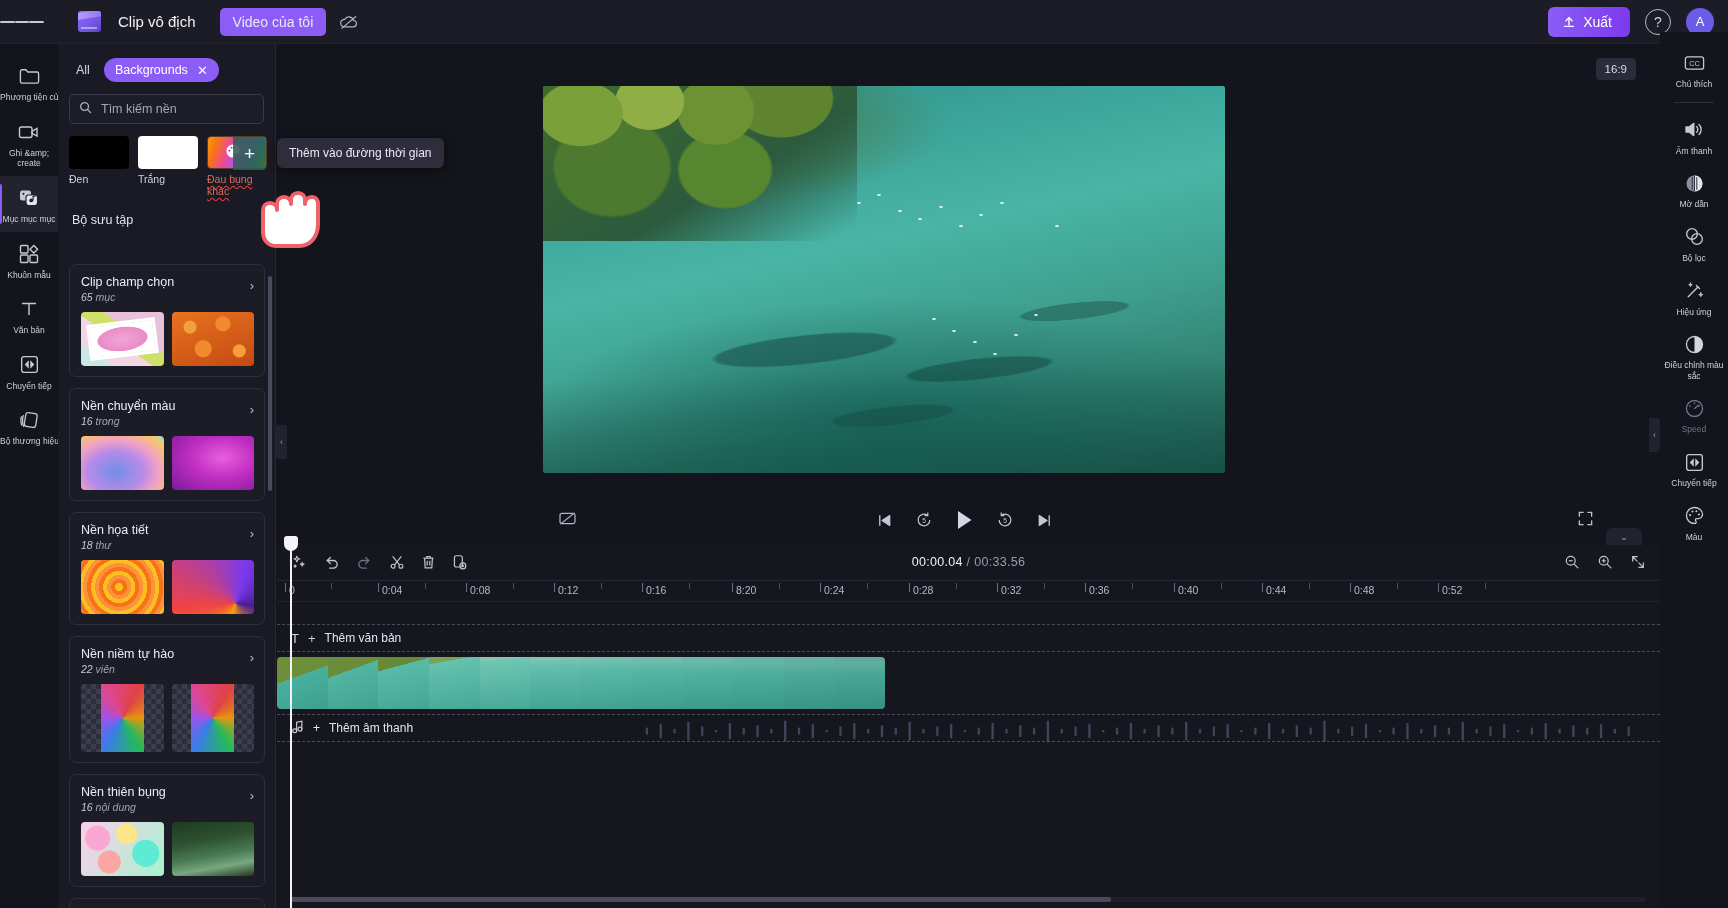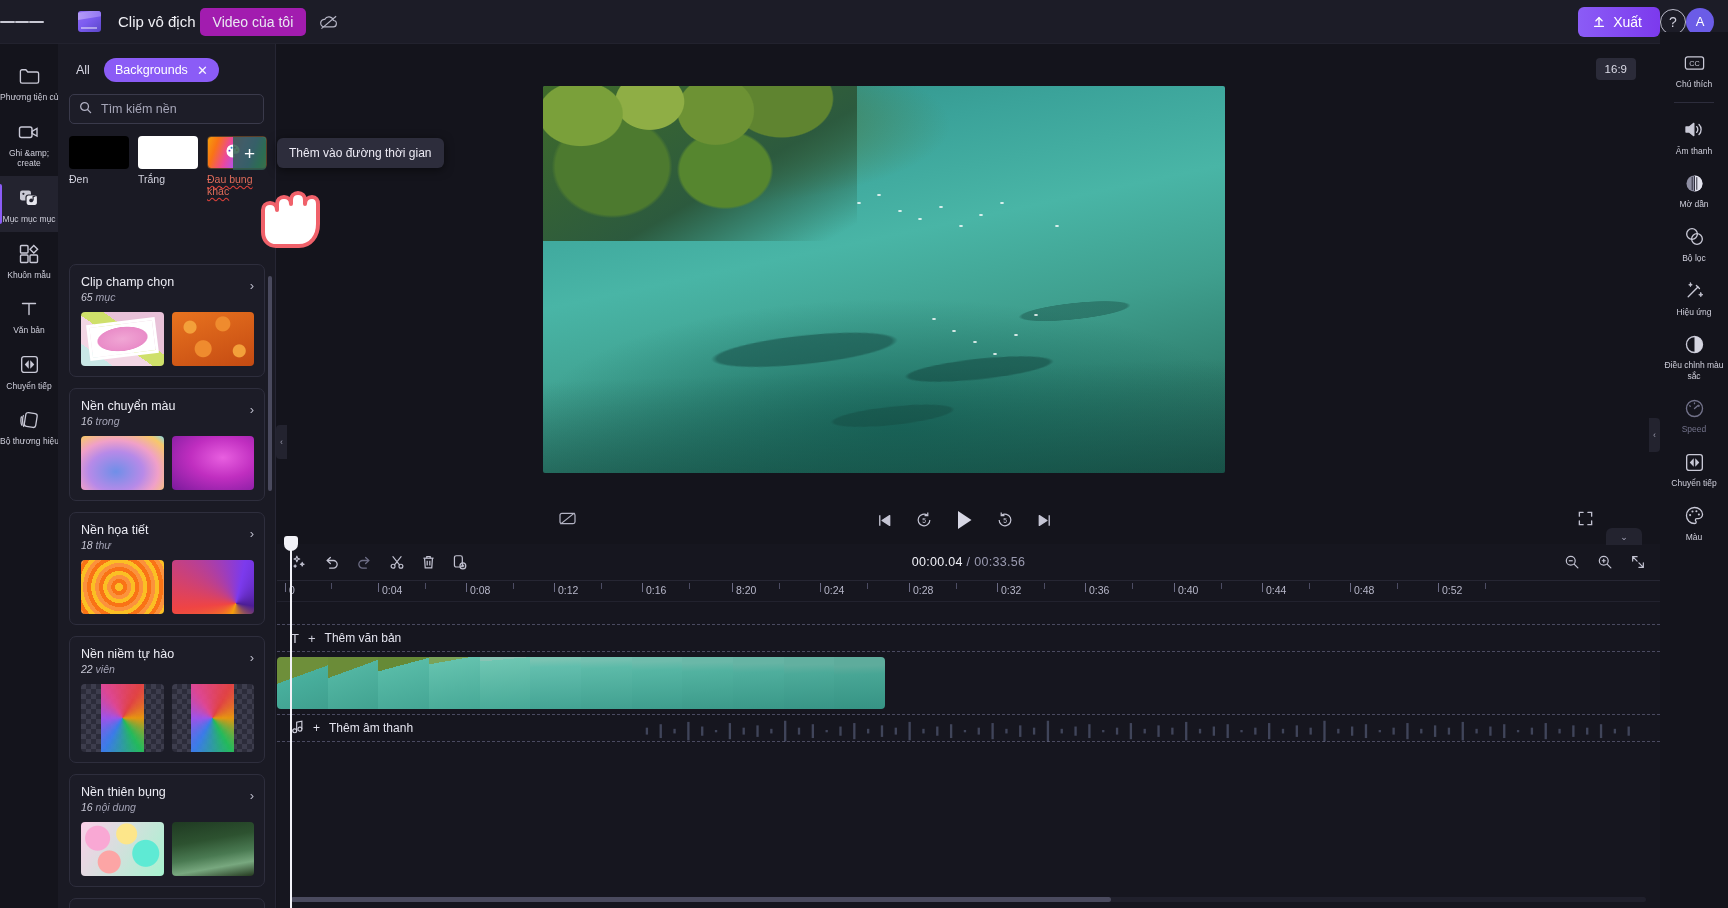--- a/index.html
+++ b/index.html
@@ -29,25 +29,25 @@
   .brand-logo:before {
     content:""; position:absolute; top:0; left:-3px; width:30px; height:7px;
     background: linear-gradient(90deg,#b89ff8,#8f74f2); transform: rotate(-9deg);
   }
   .brand-logo:after {
     content:""; position:absolute; bottom:3px; left:3px; width:16px; height:2px;
     background: rgba(255,255,255,.45);
   }
   .brand-name { font-size: 15px; color: #f0f0f5; }
   .proj-tab {
-    margin-left: 4px; padding: 6px 13px; border-radius: 5px;
-    background: #a21caf; font-size: 14px; color: #e9e9f2; cursor: pointer;
+    margin-left: 24px; padding: 6px 13px; border-radius: 5px;
+    background: #8b5cf6; font-size: 14px; color: #e9e9f2; cursor: pointer;
   }
   .cloud-off { margin-left: 8px; width: 30px; height: 30px; display:flex; align-items:center; justify-content:center; cursor:pointer; }
-  .topbar-right { margin-left: auto; display: flex; align-items: center; gap: 0; padding-right: 14px; }
+  .topbar-right { margin-left: auto; display: flex; align-items: center; gap: 15px; padding-right: 14px; }
   .export-btn {
     display:flex; align-items:center; gap:7px;
     background: linear-gradient(90deg,#8b5cf6,#7c3aed);
     color:#fff; font-size:14px; padding:7px 18px 7px 14px; border-radius:6px; cursor:pointer;
     border: none;
   }
   .help-btn { width:26px; height:26px; border-radius:50%; border:1.4px solid #b9b9c8; color:#cfcfdb;
     display:flex; align-items:center; justify-content:center; font-size:14px; cursor:pointer; }
   .avatar { width:28px; height:28px; border-radius:50%; background:#6b5ce7; color:#fff;
     display:flex; align-items:center; justify-content:center; font-size:13px; cursor:pointer; }
@@ -452,20 +452,21 @@
               <circle cx="11" cy="5.1" r="1.1" fill="#d83a6e"></circle>
                 <circle cx="13.2" cy="8.2" r="1.1" fill="#e8a030"></circle>
             </svg>
           </span>
           <span class="sw-plus">+</span>
         </div>
         <div class="sw-lbl spell">Đau bụng khác</div>
       </div>
     </div>
 
+    <div class="collection-title">Bộ sưu tập</div>
 
     <div class="scroll-area">
       <div class="scroll-inner">
 
         <div class="card">
           <div class="card-h">Clip champ chọn</div>
           <div class="card-sub">
             <b>65</b>
             <span>mục</span>
           </div>

